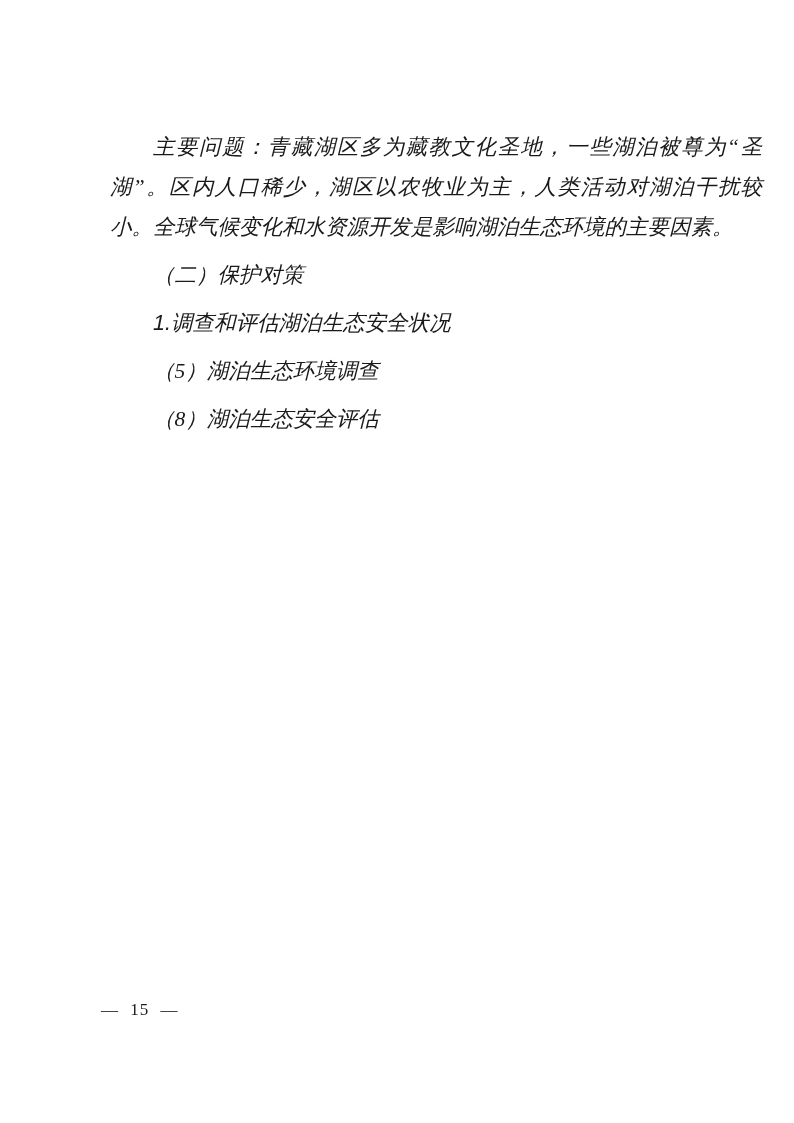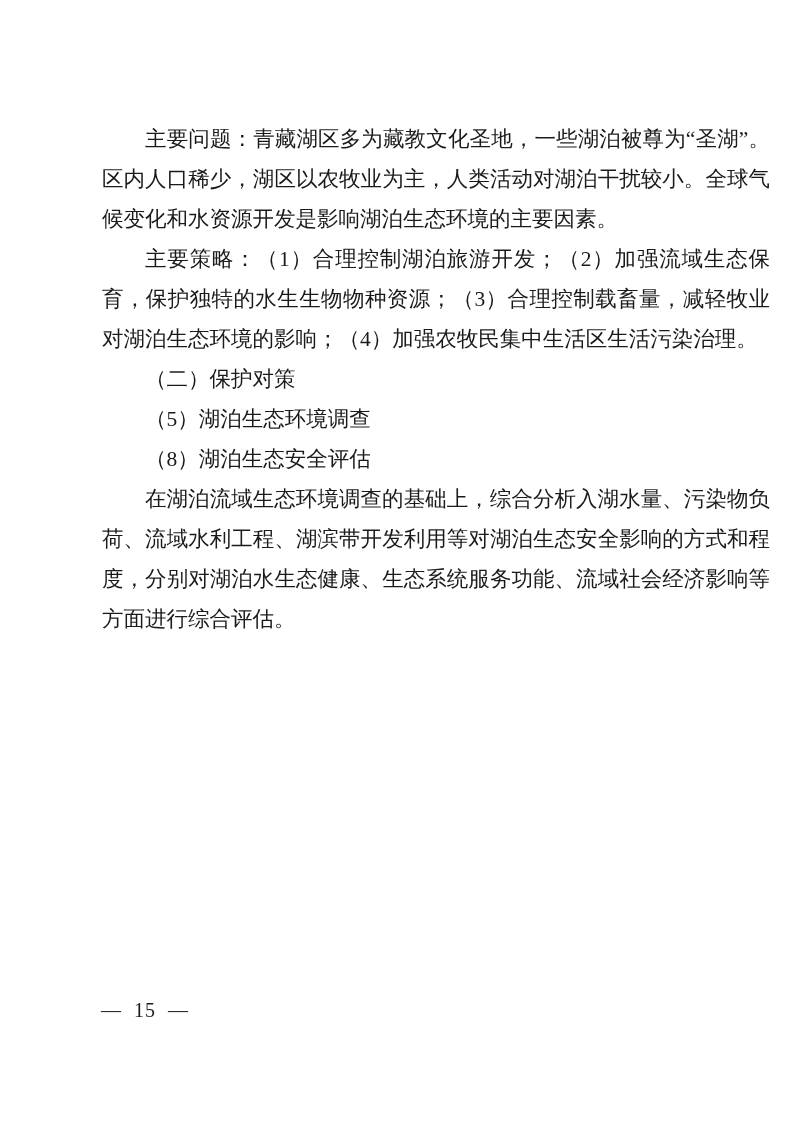--- a/index.html
+++ b/index.html
@@ -21,67 +21,67 @@
     left: 102px;
     top: 119px;
     width: 668px;
     font-size: 21.5px;
     line-height: 40px;
     text-align: justify;
   }
   .content p,
   .content h2,
   .content h3 {
-    margin: 0;
+    margin: 8px;
     padding: 0;
     font-size: 21.5px;
     line-height: 40px;
     text-indent: 2em;
     font-weight: normal;
+    font-style: italic;
   }
   .heading-kai {
     font-weight: bold;
     font-family: "Liberation Serif", serif;
   }
   .heading-hei {
     font-weight: bold;
     font-family: "Liberation Sans", sans-serif;
   }
   .page-footer {
     position: absolute;
     left: 101px;
     top: 999px;
-    font-size: 20px;
+    font-size: 17px;
     line-height: 22px;
     color: #1a1a1a;
     letter-spacing: 1px;
     word-spacing: 6px;
     font-family: "Liberation Serif", serif;
   }
 </style>
 </head>
 <body>
 
 <div class="page">
 
   <main class="content">
 
     <p>主要问题：青藏湖区多为藏教文化圣地，一些湖泊被尊为“圣湖”。区内人口稀少，湖区以农牧业为主，人类活动对湖泊干扰较小。全球气候变化和水资源开发是影响湖泊生态环境的主要因素。</p>
 
-    <p>主要策略：（1）合理控制湖泊旅游开发；（2）加强流域生态保育，保护独特的水生生物物种资源；（3）合理控制载畜量，减轻牧业对湖泊生态环境的影响；（4）加强农牧民集中生活区生活污染治理。</p>
 
     <h2 class="heading-kai">（二）保护对策</h2>
 
+    <h3 class="heading-hei">1.调查和评估湖泊生态安全状况</h3>
 
     <p>（5）湖泊生态环境调查</p>
 
 
     <p>（8）湖泊生态安全评估</p>
 
-    <p>在湖泊流域生态环境调查的基础上，综合分析入湖水量、污染物负荷、流域水利工程、湖滨带开发利用等对湖泊生态安全影响的方式和程度，分别对湖泊水生态健康、生态系统服务功能、流域社会经济影响等方面进行综合评估。</p>
 
 
 
   </main>
 
   <footer class="page-footer">
     <span>— 15 —</span>
   </footer>
 
 </div>

